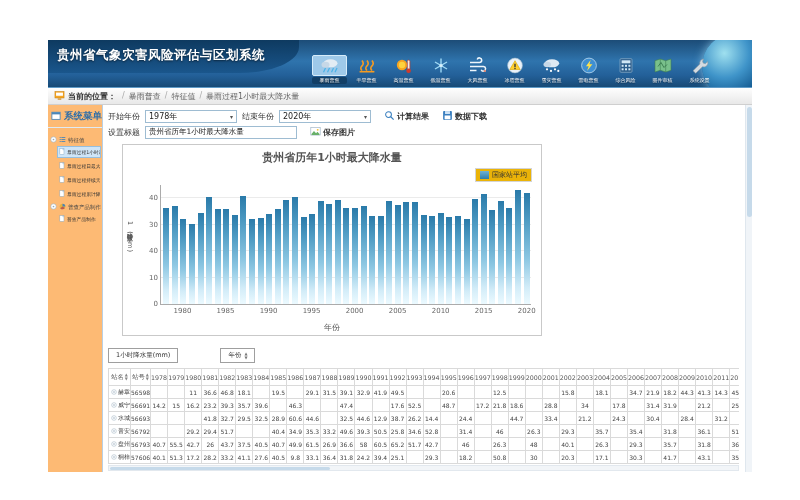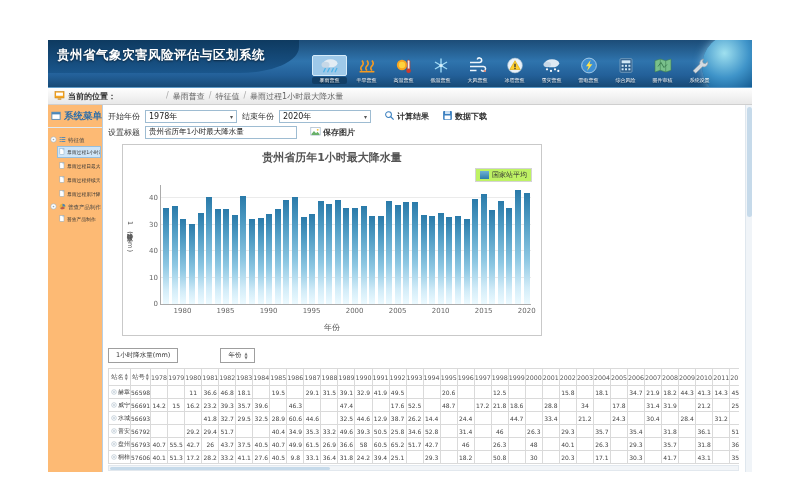--- a/index.html
+++ b/index.html
@@ -21,21 +21,21 @@
   .topnav { position:absolute; right:34px; bottom:1px; display:flex; }
   .nav-item { width:37px; text-align:center; color:#fff; padding:1px 1px 2px; cursor:pointer; }
   .nav-item .nicon { display:flex; align-items:center; justify-content:center; height:21px; border:1px solid transparent; border-radius:2px; }
   .nav-item .nicon svg { width:20px; height:17px; }
   .nav-item .nlabel { display:block; font-size:5px; line-height:7px; margin-top:1px; white-space:nowrap; text-shadow:0 1px 1px rgba(0,0,0,.5); }
   .nav-item.active .nicon { background:#9ec9e9; border-color:#d6ecfa; }
   .nav-item.active .nlabel { background:#123f66; border-radius:2px; }
 
   
   .crumbbar { display:flex; align-items:center; height:17px; padding:0 6px; font-size:8px; color:#777;
-    background:linear-gradient(180deg,#fefefe,#e8e8e8); border-bottom:1px solid #cfcfcf;gap:44px; }
+    background:linear-gradient(180deg,#fefefe,#e8e8e8); border-bottom:1px solid #cfcfcf; }
   .crumb-prefix { display:flex; align-items:center; gap:3px; color:#333; font-weight:bold; }
   .crumb-prefix svg { width:11px; height:11px; }
   .crumbs { margin-left:6px; display:flex; gap:4px; }
   .crumbs .sep { color:#aaa; }
   .crumbs .crumb { color:#666; cursor:pointer; }
   .user-area { margin-left:auto; display:flex; align-items:center; gap:8px; }
   .user-label { display:flex; align-items:center; gap:3px; color:#444; font-size:8px; }
   .user-label svg { width:9px; height:10px; }
   .logout-btn { display:flex; align-items:center; gap:3px; color:#fff; font-size:8px; padding:2px 8px 2px 6px;
     background:linear-gradient(180deg,#e25a4c,#c4372c); border:1px solid #a52d22; border-radius:2px; cursor:pointer; }
@@ -65,21 +65,21 @@
   .sel-arrow { color:#555; font-size:6px; }
   .hint { color:#e4391f; font-size:8px; white-space:nowrap; margin-left:4px; }
   .linkbtn { display:flex; align-items:center; gap:2px; color:#333; font-size:8px; margin-left:8px; cursor:pointer; white-space:nowrap;font-weight:bold; }
   .linkbtn svg { width:11px; height:11px; }
   .titlebox { width:152px; height:13px; border:1px solid #9ebcd2; font-size:7.5px; padding:0 3px; color:#222; font-family:"DejaVu Sans",sans-serif; }
 
   
   .chart-panel { position:relative; margin:4px 0 0 14px; width:420px; height:192px; border:1px solid #c9c9c9; background:#fff; }
   .chart-title { text-align:center; font-size:11px; font-weight:bold; color:#555; padding-top:5px; }
   .legend { position:absolute; top:23px; right:9px; display:flex; align-items:center; gap:3px; padding:1px 4px;
-    border:1px solid #d4d4d4; background:#bef264; font-size:7px; color:#333; z-index:3; }
+    border:1px solid #d4d4d4; background:#eab308; font-size:7px; color:#333; z-index:3; }
   .legend .sw { width:9px; height:8px; background:linear-gradient(180deg,#6fb1d4,#2d7dab); }
   .plot { position:absolute; left:37px; right:10px; top:40px; bottom:30px; border-left:1px solid #ababab; border-bottom:1px solid #ababab; }
   .gridline { position:absolute; left:0; right:0; height:1px; background:#ebebeb; }
   .ytick { position:absolute; right:calc(100% + 3px); transform:translateY(50%); font-size:7px; color:#666; }
   .bars { position:absolute; left:1px; right:0; top:0; bottom:0; display:flex; align-items:flex-end; justify-content:space-around; z-index:2; }
   .bar { width:6px; background:linear-gradient(180deg,#2a7aa9 0%,#4f9cc4 25%,#8ec8e3 60%,#d2ecf8 85%,#ecfaff 100%); }
   .xtick { position:absolute; top:calc(100% + 3px); transform:translateX(-50%); font-size:7px; color:#666; }
   .xaxis-title { position:absolute; bottom:2px; left:50%; transform:translateX(-50%); font-size:8px; color:#555; }
   .yaxis-title { position:absolute; left:2px; top:92px; transform:translate(0,-50%); writing-mode:vertical-rl; font-size:6.5px; color:#555; letter-spacing:1px; }
 

